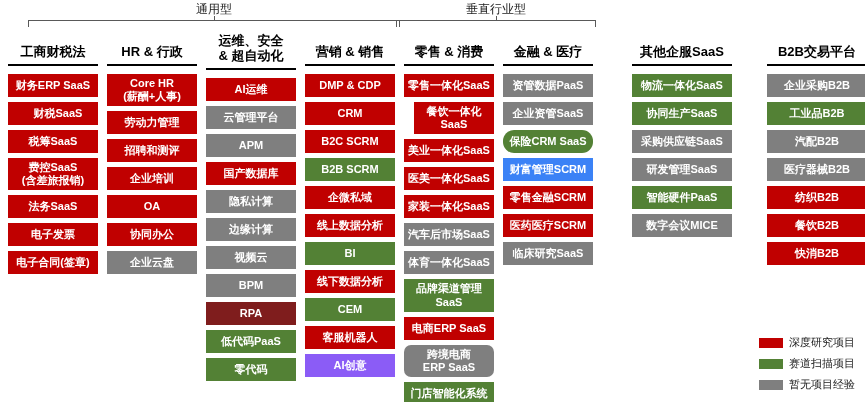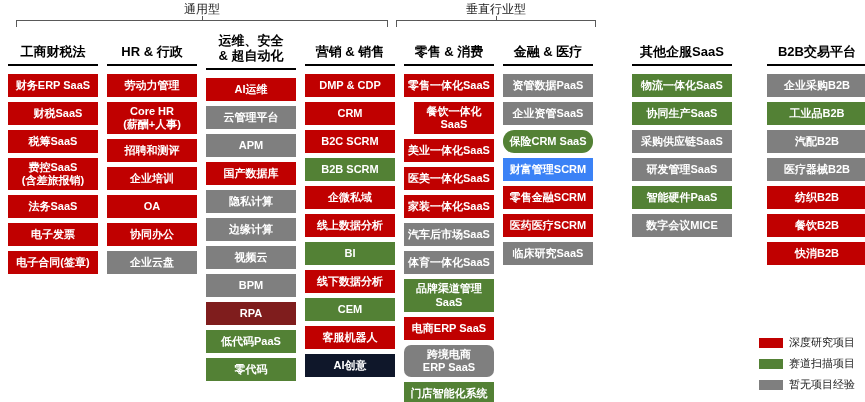--- a/index.html
+++ b/index.html
@@ -54,21 +54,21 @@
   .legend-row{display:flex;align-items:center;gap:6px;}
   .legend-swatch{width:24px;height:10px;flex:0 0 auto;}
   .legend-label{font-size:11px;color:#1a1a1a;white-space:nowrap;}
 </style>
 </head>
 <body>
 
 <div id="canvas">
 
   <div class="bracket-layer">
-    <div class="group" style="left:16px;width:372px;">
+    <div class="group" style="left:28px;width:372px;">
       <div class="group-label">通用型</div>
       <div class="group-tick"></div>
       <div class="group-bracket"></div>
     </div>
     <div class="group" style="left:396px;width:200px;">
       <div class="group-label">垂直行业型</div>
       <div class="group-tick"></div>
       <div class="group-bracket"></div>
     </div>
   </div>
@@ -80,23 +80,23 @@
         <div class="box" style="background: rgb(192, 0, 0); padding-left: 12px;">财税SaaS</div>
         <div class="box" style="background: rgb(192, 0, 0);">税筹SaaS</div>
         <div class="box" style="background: rgb(192, 0, 0);">费控SaaS
 (含差旅报销)</div>
         <div class="box" style="background: rgb(192, 0, 0);">法务SaaS</div>
         <div class="box" style="background: rgb(192, 0, 0);">电子发票</div>
         <div class="box" style="background: rgb(192, 0, 0);">电子合同(签章)</div>
       </div>
       <div class="column">
         <div class="col-header">HR &amp; 行政</div>
-        <div class="box" style="background: rgb(192, 0, 0);">劳动力管理</div>
         <div class="box" style="background: rgb(192, 0, 0);">Core HR
 (薪酬+人事)</div>
+        <div class="box" style="background: rgb(192, 0, 0);">劳动力管理</div>
         <div class="box" style="background: rgb(192, 0, 0);">招聘和测评</div>
         <div class="box" style="background: rgb(192, 0, 0);">企业培训</div>
         <div class="box" style="background: rgb(192, 0, 0);">OA</div>
         <div class="box" style="background: rgb(192, 0, 0);">协同办公</div>
         <div class="box" style="background: rgb(127, 127, 127);">企业云盘</div>
       </div>
       <div class="column">
         <div class="col-header">运维、安全
 &amp; 超自动化</div>
         <div class="box" style="background: rgb(192, 0, 0);">AI运维</div>
@@ -116,21 +116,21 @@
         <div class="box" style="background: rgb(192, 0, 0);">DMP &amp; CDP</div>
         <div class="box" style="background: rgb(192, 0, 0);">CRM</div>
         <div class="box" style="background: rgb(192, 0, 0);">B2C SCRM</div>
         <div class="box" style="background: rgb(83, 129, 53);">B2B SCRM</div>
         <div class="box" style="background: rgb(192, 0, 0);">企微私域</div>
         <div class="box" style="background: rgb(192, 0, 0);">线上数据分析</div>
         <div class="box" style="background: rgb(83, 129, 53);">BI</div>
         <div class="box" style="background: rgb(192, 0, 0);">线下数据分析</div>
         <div class="box" style="background: rgb(83, 129, 53);">CEM</div>
         <div class="box" style="background: rgb(192, 0, 0);">客服机器人</div>
-        <div class="box" style="background: #0f172a;">AI创意</div>
+        <div class="box" style="background: #8b5cf6;">AI创意</div>
       </div>
       <div class="column">
         <div class="col-header">零售 &amp; 消费</div>
         <div class="box" style="background: rgb(192, 0, 0);">零售一体化SaaS</div>
         <div class="box" style="background: rgb(192, 0, 0); margin-left: 10px;">餐饮一体化SaaS</div>
         <div class="box" style="background: rgb(192, 0, 0);">美业一体化SaaS</div>
         <div class="box" style="background: rgb(192, 0, 0);">医美一体化SaaS</div>
         <div class="box" style="background: rgb(192, 0, 0);">家装一体化SaaS</div>
         <div class="box" style="background: rgb(127, 127, 127);">汽车后市场SaaS</div>
         <div class="box" style="background: rgb(127, 127, 127);">体育一体化SaaS</div>

